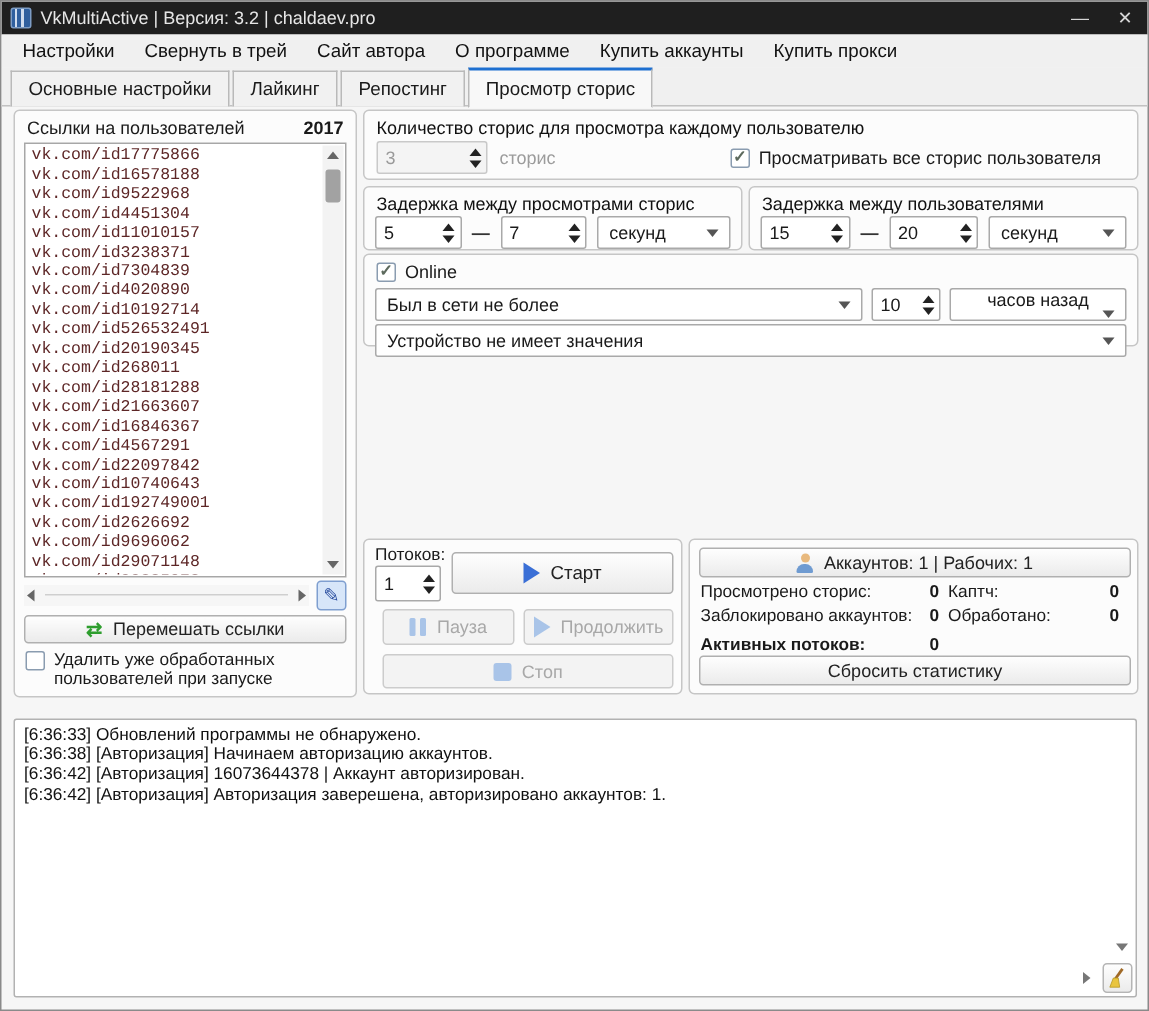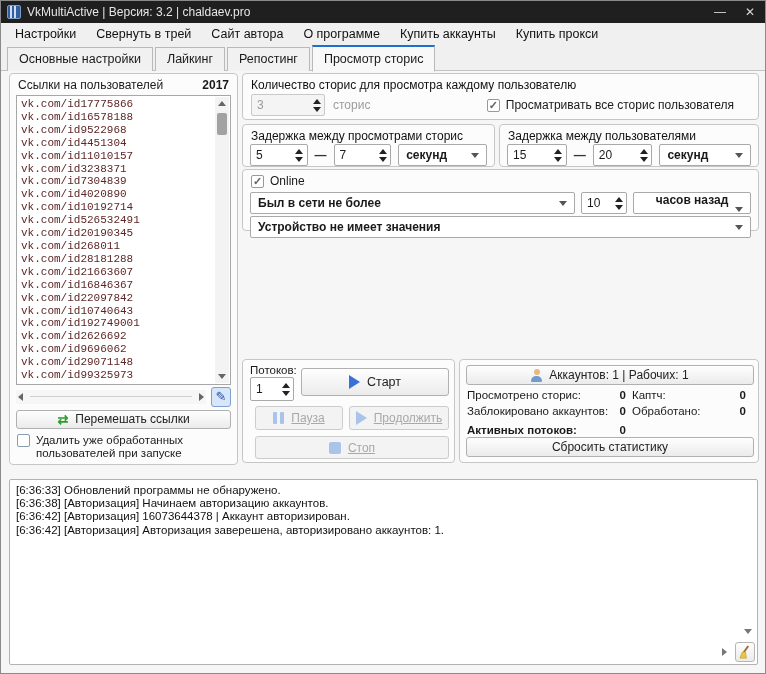--- a/index.html
+++ b/index.html
@@ -23,34 +23,34 @@
   
   .tabbar { height:26px; background:#f0f0f0; display:flex; align-items:flex-end; padding-left:6px; border-bottom:1px solid #c2c2c2; }
   .tab { padding:4px 11px 5px; font-size:12.5px; background:#f1f1f1; border:1px solid #b9b9b9; border-bottom:none; margin-right:2px; position:relative; top:1px; }
   .tab.active { background:#f8f8f8; border-top:2px solid #1d6fd0; padding-top:5px; top:1px; z-index:2; border-bottom:1px solid #f8f8f8; margin-bottom:-1px; }
   
   .grp { position:absolute; background:#fcfcfc; border:1px solid #c6c6c6; border-radius:4px; }
   .grp-title { padding:4px 8px 1px; font-size:12px; color:#111; }
   
   .btn { background:linear-gradient(#fefefe,#ebebeb); border:1px solid #b0b0b0; border-radius:3px;
     display:flex; align-items:center; justify-content:center; gap:7px; font-size:12px; color:#222; }
-  .btn.disabled { background:#f3f3f3; border-color:#cccccc; color:#a8a8a8;text-decoration:underline; }
+  .btn.disabled { background:#f3f3f3; border-color:#cccccc; color:#a8a8a8; }
   .spin { display:flex; border:1px solid #a9a9a9; border-radius:2px; background:#fff; height:22px; }
   .spin.disabled { background:#f4f4f4; border-color:#c9c9c9; }
   .spin.disabled .spin-val { color:#9a9a9a; }
   .spin-val { flex:1; display:flex; align-items:center; padding:0 5px; font-size:12px; }
   .spin-btns { width:15px; display:flex; flex-direction:column; justify-content:center; align-items:center; gap:3px; }
   .tri { width:0; height:0; display:inline-block; }
   .tri-up { border-left:4px solid transparent; border-right:4px solid transparent; border-bottom:5px solid #333; }
   .tri-dn { border-left:4px solid transparent; border-right:4px solid transparent; border-top:5px solid #333; }
   .tri-left { border-top:4px solid transparent; border-bottom:4px solid transparent; border-right:5px solid #666; }
   .tri-right { border-top:4px solid transparent; border-bottom:4px solid transparent; border-left:5px solid #666; }
   .spin-btns .tri-up { border-bottom-color:#222; }
   .spin-btns .tri-dn { border-top-color:#222; }
-  .combo { display:flex; align-items:center; border:1px solid #a9a9a9; border-radius:2px; background:#fff; height:22px; padding:0 7px; font-size:12px;font-weight:bold; }
+  .combo { display:flex; align-items:center; border:1px solid #a9a9a9; border-radius:2px; background:#fff; height:22px; padding:0 7px; font-size:12px; }
   .combo-arrow { margin-left:auto; border-top-color:#555; }
   .cb { width:13px; height:13px; min-width:13px; background:#fff; border:1px solid #8a9cb0; border-radius:2px;
     display:flex; align-items:center; justify-content:center; font-size:11px; font-weight:bold; color:#5d6a5d; line-height:1; }
   .dash { color:#333; font-weight:bold; }
   .lbl-dis { color:#9c9c9c; }
   
   .links-grp { left:8px; top:72px; width:229px; height:392px; display:flex; flex-direction:column; padding:3px 6px 4px; }
   .lg-head { display:flex; padding:1px 2px 3px; align-items:center; }
   .lg-count { margin-left:auto; font-weight:bold; }
   .listbox { position:relative; height:300px; background:#fff; border:1px solid #a7a7a7; overflow:hidden; }
@@ -168,20 +168,21 @@
           <div class="link-item">vk.com/id3238371</div>
           <div class="link-item">vk.com/id7304839</div>
           <div class="link-item">vk.com/id4020890</div>
           <div class="link-item">vk.com/id10192714</div>
           <div class="link-item">vk.com/id526532491</div>
           <div class="link-item">vk.com/id20190345</div>
           <div class="link-item">vk.com/id268011</div>
           <div class="link-item">vk.com/id28181288</div>
           <div class="link-item">vk.com/id21663607</div>
           <div class="link-item">vk.com/id16846367</div>
+          <div class="link-item">vk.com/id4567291</div>
           <div class="link-item">vk.com/id22097842</div>
           <div class="link-item">vk.com/id10740643</div>
           <div class="link-item">vk.com/id192749001</div>
           <div class="link-item">vk.com/id2626692</div>
           <div class="link-item">vk.com/id9696062</div>
           <div class="link-item">vk.com/id29071148</div>
           <div class="link-item">vk.com/id99325973</div>
         </div>
       <div class="vscroll">
         <span class="tri tri-up"></span>

